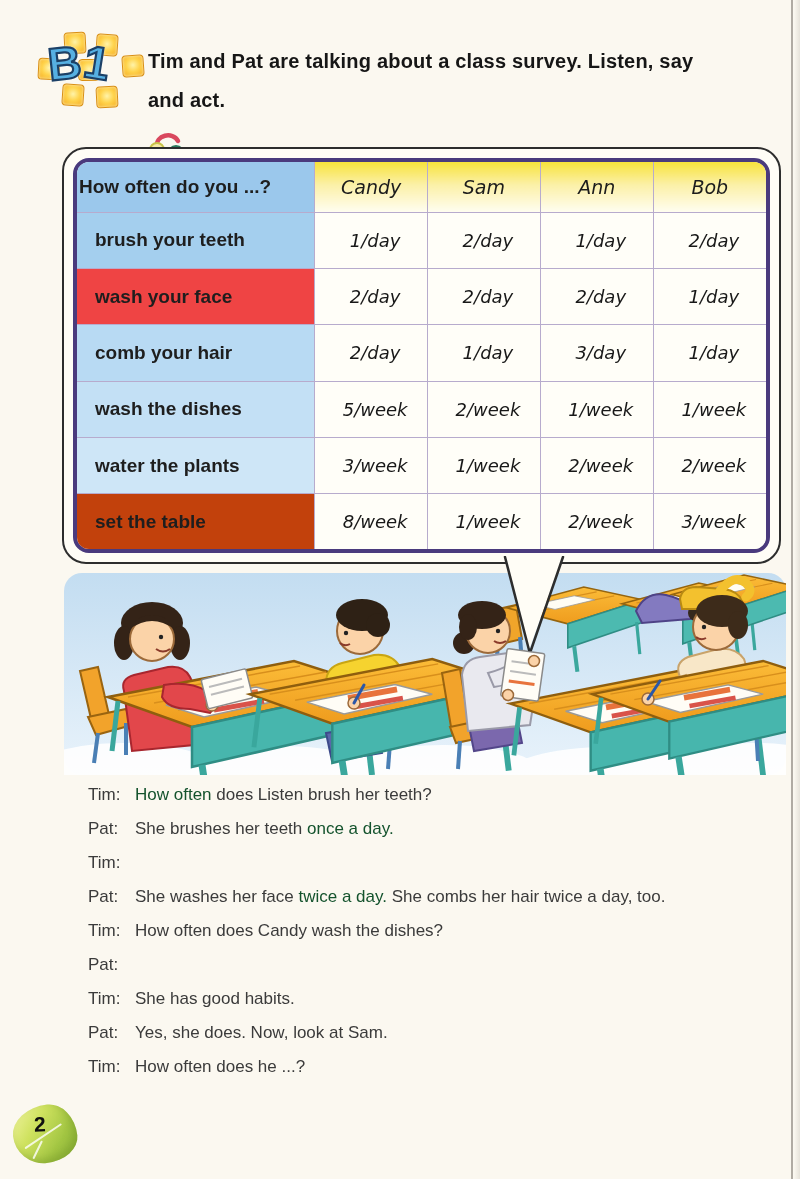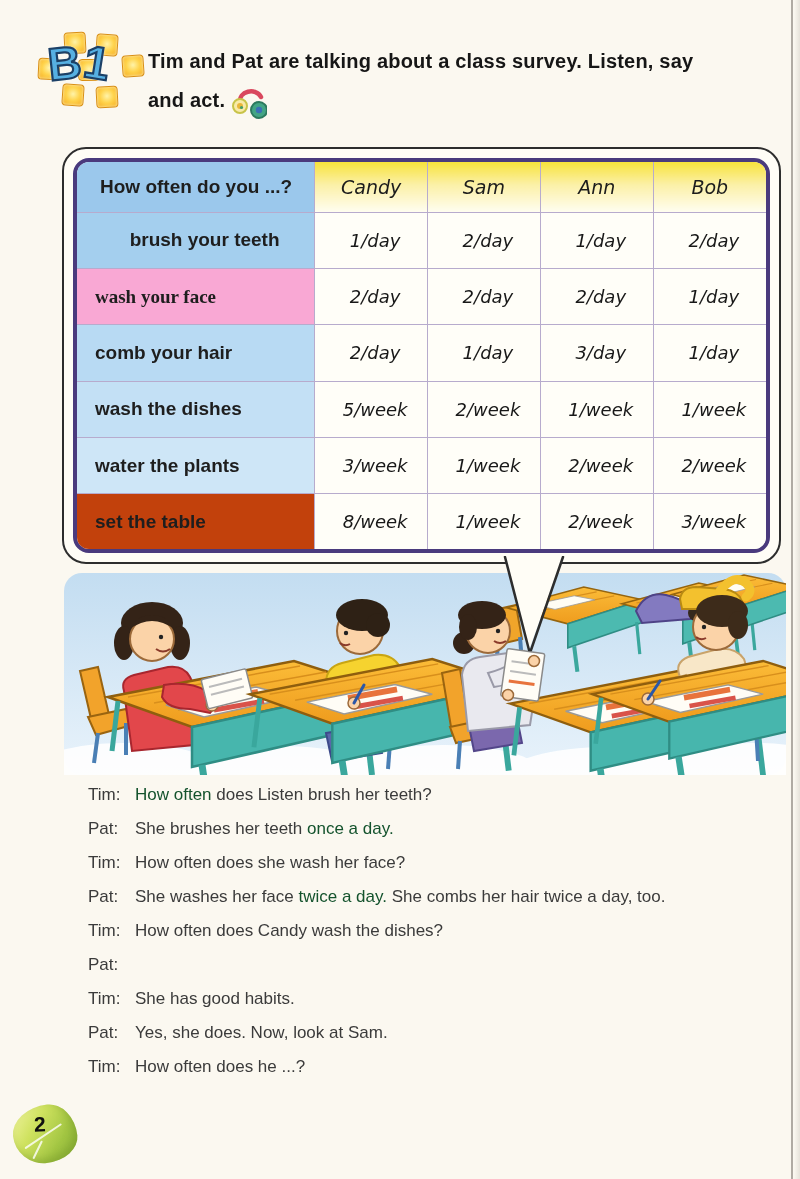--- a/index.html
+++ b/index.html
@@ -43,56 +43,56 @@
     letter-spacing:3px;
   }
   .badge-letters .b { display:inline-block; transform:rotate(-6deg); }
   .badge-letters .one { display:inline-block; transform:rotate(9deg); }
 
   .instruction {
     position:absolute; left:148px; top:42px; width:628px;
     font-size:20px; font-weight:700; color:#161616;
     line-height:39px; letter-spacing:.2px;
   }
-  .instruction .line2-wrap { display:flex; align-items:center; gap:6px; }
+  .instruction .line2-wrap { display:flex; gap:6px;flex-direction:column; }
   .headphones { display:inline-block; margin-top:4px; }
 
   
   .bubble {
     position:absolute; left:62px; top:147px; width:719px; height:417px;
     background:#fffdf6; border:2.5px solid #2d2d2d; border-radius:24px;
     padding:9px; z-index:2;
   }
   .table-frame {
     width:100%; height:100%;
     border:4px solid #4a3a7d; border-radius:16px;
     overflow:hidden; background:#fffef8;
   }
   table.survey { width:100%; height:100%; border-collapse:collapse; table-layout:fixed; }
   table.survey col.c-label { width:34.5%; }
   table.survey th, table.survey td { vertical-align:middle; }
   table.survey thead th { height:50px; }
   .corner-cell {
-    text-align:left; padding-left:23px;
+    text-align:left; padding-left:2px;
     font-size:19px; font-weight:700; color:#1e1e1e;
     background:#9bc8ec;
   }
   .name-cell {
     background:linear-gradient(180deg, #f7e23b 0%, #fbf0a6 45%, #fffdf0 100%);
     border-left:1px solid #b7abcd;
     font-size:19px; font-weight:500; color:#1c1c1c; text-align:center;
     font-family:"DejaVu Sans", sans-serif; font-style:italic;
   }
   .label-cell {
     text-align:left; padding-left:18px;
     font-size:19px; font-weight:700; color:#1e1e1e;
     border-top:1px solid #b7abcd;
   }
-  tbody tr:nth-child(1) .label-cell{background:#a4cfee;text-align:center;}
-  tbody tr:nth-child(2) .label-cell{background:#f9a8d4;font-family:Liberation Serif, serif;}
+  tbody tr:nth-child(1) .label-cell{background:#a4cfee;}
+  tbody tr:nth-child(2) .label-cell{background:#ef4444;}
   tbody tr:nth-child(3) .label-cell{background:#b8daf3;}
   tbody tr:nth-child(4) .label-cell{background:#c3e0f5;}
   tbody tr:nth-child(5) .label-cell{background:#cee6f7;}
   tbody tr:nth-child(6) .label-cell{background:#c2410c;}
   .value-cell {
     text-align:center; font-size:18px; color:#181818;
     font-family:"DejaVu Sans", sans-serif; font-style:italic;
     border-top:1px solid #b7abcd; border-left:1px solid #b7abcd;
     background:#fffef8;
     padding-left:8px;
@@ -385,21 +385,20 @@
     <div class="dialogue-line">
       <span class="speaker">Tim:</span>
       <div class="speech"><span class="hl">How often</span><span> does Listen brush her teeth?</span></div>
     </div>
     <div class="dialogue-line">
       <span class="speaker">Pat:</span>
       <div class="speech"><span>She brushes her teeth </span><span class="hl">once a day.</span></div>
     </div>
     <div class="dialogue-line">
       <span class="speaker">Tim:</span>
-      <div class="speech"><span>How often does she wash her face?</span></div>
     </div>
     <div class="dialogue-line">
       <span class="speaker">Pat:</span>
       <div class="speech"><span>She washes her face </span><span class="hl">twice a day.</span><span> She combs her hair twice a day, too.</span></div>
     </div>
     <div class="dialogue-line">
       <span class="speaker">Tim:</span>
       <div class="speech"><span>How often does Candy wash the dishes?</span></div>
     </div>
     <div class="dialogue-line">

